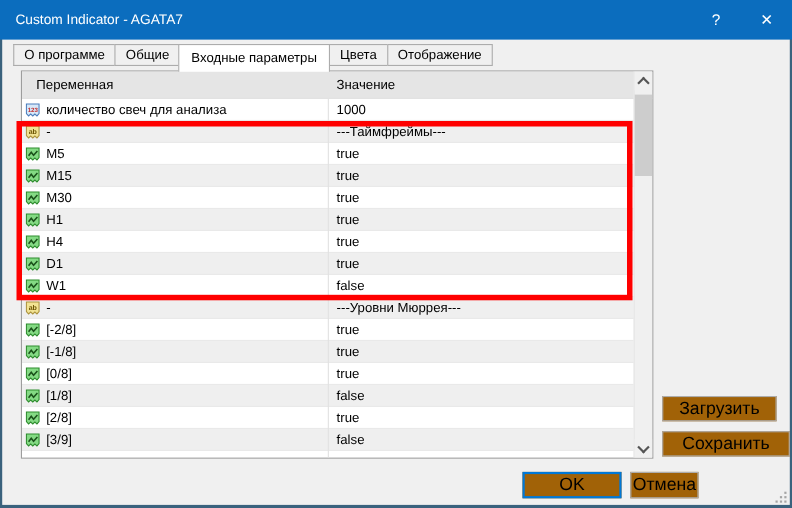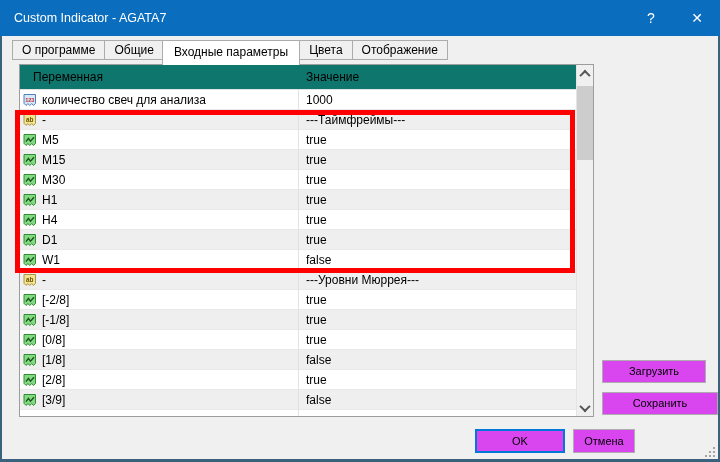--- a/index.html
+++ b/index.html
@@ -36,21 +36,21 @@
     height:40px;line-height:22px;background:#fff;
     border:1px solid #acacac;border-bottom:none;
     margin:0 -1px;position:relative;z-index:3;padding:0 11px;
   }
   
   .table-panel{
     position:absolute;left:17px;top:64px;width:575px;height:353px;
     background:#fff;border:1px solid #9d9d9d;box-sizing:border-box;overflow:hidden;
   }
   .col-divider{position:absolute;left:278px;top:0;bottom:0;width:1px;background:#e2e2e2;z-index:1;}
-  .thead{position:relative;height:24px;display:flex;align-items:center;border-bottom:1px solid #e2e2e2;background:#0f766e;z-index:2;}
+  .thead{position:relative;height:24px;display:flex;align-items:center;border-bottom:1px solid #e2e2e2;background:#e5e5e5;z-index:2;}
   .th-var{width:278px;box-sizing:border-box;padding-left:13px;}
   .th-val{flex:1;box-sizing:border-box;padding-left:8px;}
   .rows{position:absolute;left:0;top:25px;right:17px;bottom:0;}
   .row{height:20px;box-sizing:border-box;display:flex;align-items:center;border-bottom:1px solid #e9e9e9;}
   .row:nth-child(even){background:#efefef;}
   .cell-name{width:278px;box-sizing:border-box;display:flex;align-items:center;padding-left:3px;overflow:hidden;}
   .picon{width:14px;height:14px;margin-right:5px;flex:0 0 14px;display:inline-block;}
   .picon svg{display:block;}
   .cell-value{flex:1;box-sizing:border-box;padding-left:8px;overflow:hidden;white-space:nowrap;}
   
@@ -62,22 +62,22 @@
   .chev.up{transform:rotate(45deg) translate(1px,1px);}
   .chev.down{transform:rotate(225deg) translate(1px,1px);}
   .sb-thumb{position:absolute;left:0;top:21px;width:16px;height:74px;background:#cdcdcd;}
   
   .annotation{
     position:absolute;left:13px;top:110px;width:560px;height:163px;
     border:5px solid #ff0000;box-sizing:border-box;z-index:6;pointer-events:none;
   }
   
   .btn{
-    position:absolute;box-sizing:border-box;background:#d946ef;border:1px solid #adadad;
-    text-align:center;font-size:11px;cursor:default;
+    position:absolute;box-sizing:border-box;background:#a16207;border:1px solid #adadad;
+    text-align:center;font-size:16px;cursor:default;
   }
   .btn-load{left:600px;top:360px;width:104px;height:23px;line-height:21px;}
   .btn-save{left:600px;top:392px;width:116px;height:23px;line-height:21px;}
   .btn-ok{left:473px;top:429px;width:90px;height:24px;line-height:20px;border:2px solid #0078d7;}
   .btn-cancel{left:571px;top:429px;width:62px;height:24px;line-height:22px;}
   .btn-reset{left:641px;top:439px;width:63px;height:24px;line-height:22px;margin-top:24px;}
   
   .grip{position:absolute;right:3px;bottom:2px;width:12px;height:12px;}
   .grip i{position:absolute;width:2px;height:2px;background:#a5a5a5;}
   .grip i:nth-child(1){right:0;bottom:0;}

